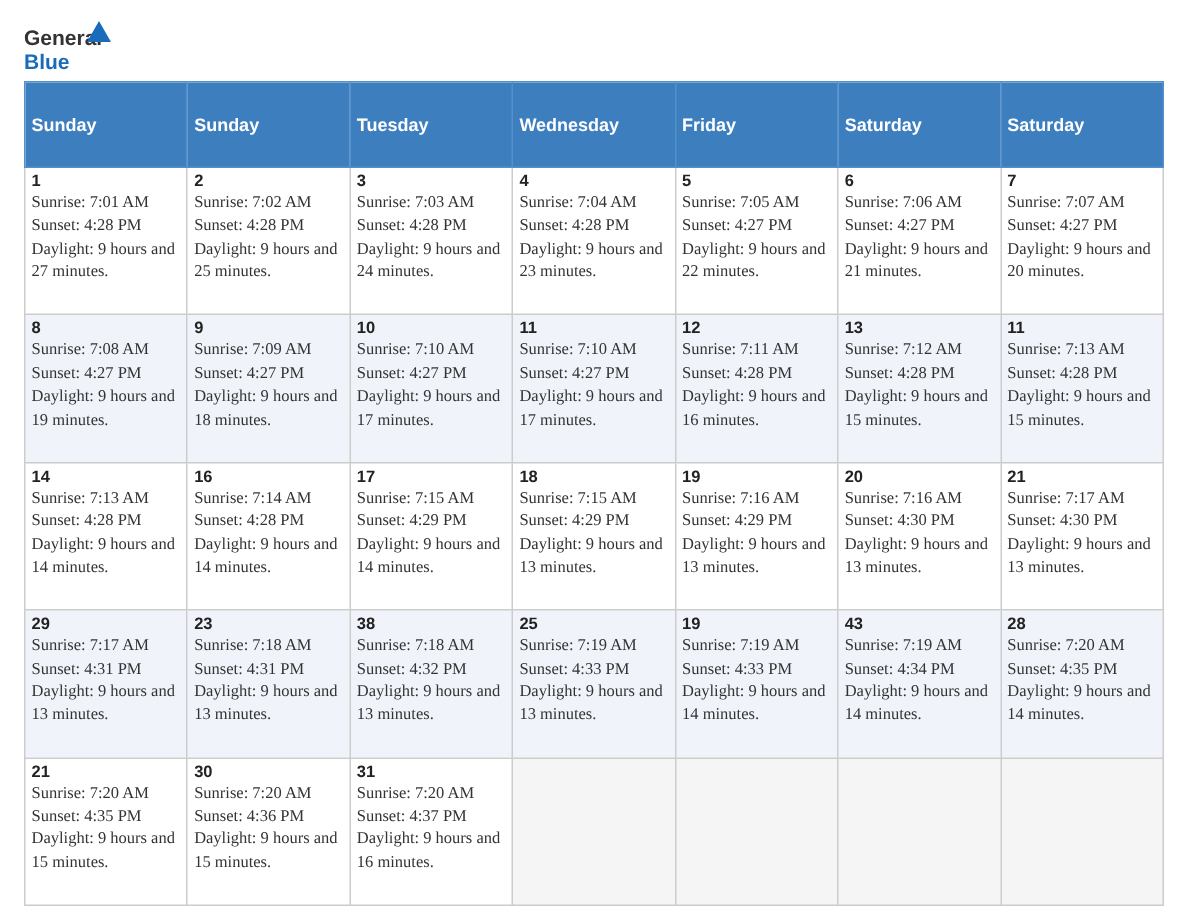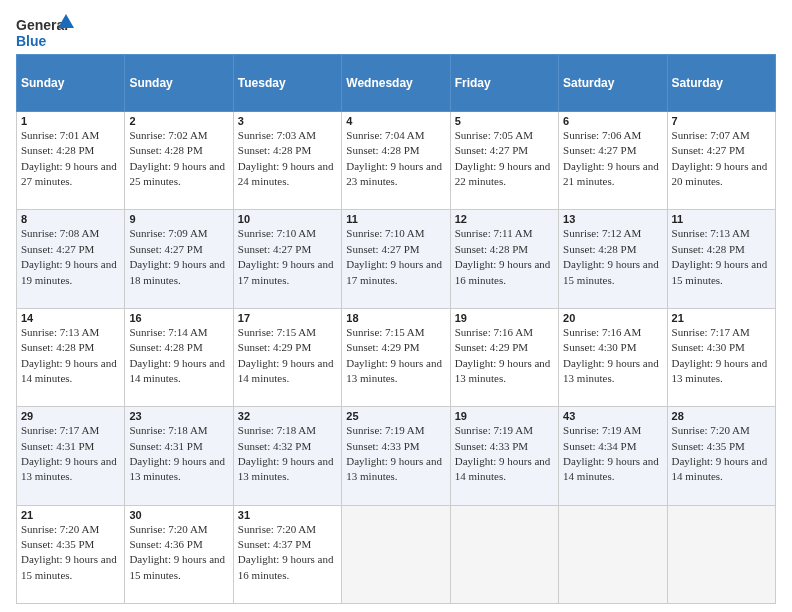--- a/index.html
+++ b/index.html
@@ -215,21 +215,21 @@
         <tr>
           <td>
             <span class="day-num">29</span>
             <div class="day-info">Sunrise: 7:17 AM<br>Sunset: 4:31 PM<br>Daylight: 9 hours and 13 minutes.</div>
           </td>
           <td>
             <span class="day-num">23</span>
             <div class="day-info">Sunrise: 7:18 AM<br>Sunset: 4:31 PM<br>Daylight: 9 hours and 13 minutes.</div>
           </td>
           <td>
-            <span class="day-num">32</span>
+            <span class="day-num">38</span>
             <div class="day-info">Sunrise: 7:18 AM<br>Sunset: 4:32 PM<br>Daylight: 9 hours and 13 minutes.</div>
           </td>
           <td>
             <span class="day-num">25</span>
             <div class="day-info">Sunrise: 7:19 AM<br>Sunset: 4:33 PM<br>Daylight: 9 hours and 13 minutes.</div>
           </td>
           <td>
             <span class="day-num">19</span>
             <div class="day-info">Sunrise: 7:19 AM<br>Sunset: 4:33 PM<br>Daylight: 9 hours and 14 minutes.</div>
           </td>

